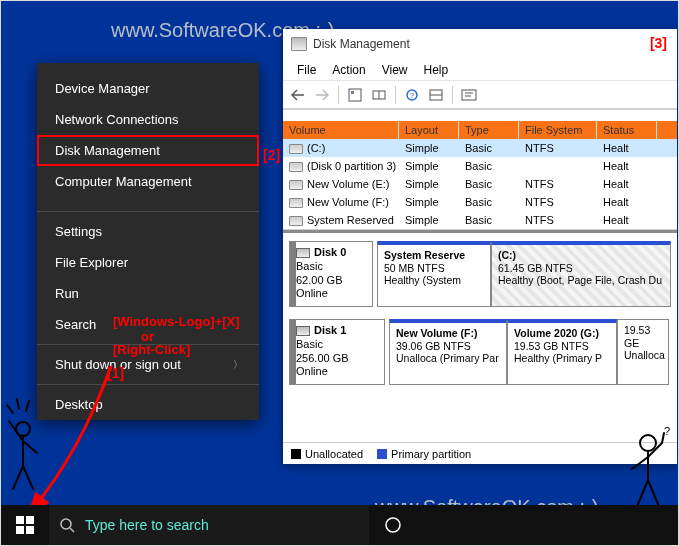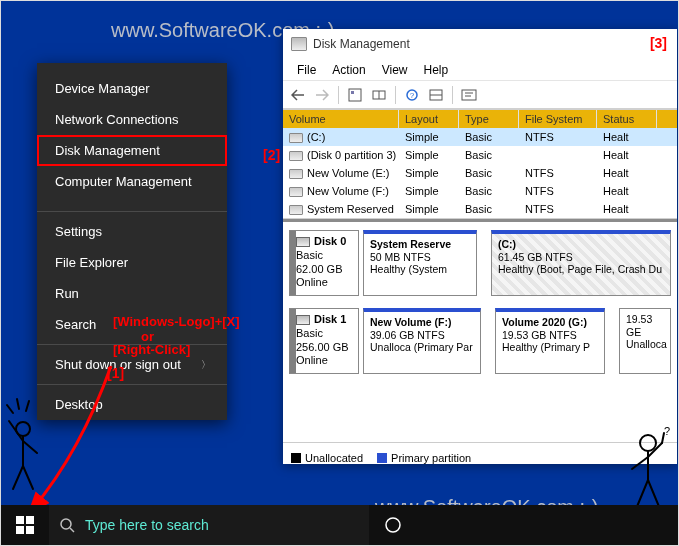--- a/index.html
+++ b/index.html
@@ -66,21 +66,21 @@
     font-size: 12px; color: #555;
   }
   .tb-sep { width:1px; height:18px; background:#ccc; margin:0 3px; }
 
   
   .dm-table {
     border-top: 1px solid #d0d0d0;
     border-bottom: 1px solid #d0d0d0;
     font-size: 11px;
   }
-  .dm-thead { display: flex; background: #eab308; }
+  .dm-thead { display: flex; background: #f97316; margin-top: 11px; }
   .dm-th {
     padding: 3px 6px; border-right: 1px solid #e0e0e0;
     color: #333; white-space: nowrap;
   }
   .dm-tbody { }
   .dm-row { display: flex; height: 18px; align-items: center; }
   .dm-row.sel { background: #cce8ff; }
   .dm-cell { padding: 1px 6px; white-space: nowrap; overflow: hidden; }
   .col-vol { width: 116px; }
   .col-lay { width: 60px; }
@@ -111,45 +111,45 @@
   .dm-disk-info::before {
     content: ""; position: absolute; left: 0; top: 0; bottom: 0; width: 6px;
     background: #808080;
   }
   .dm-disk-info b { font-weight: 600; }
   .dm-disk-info .disk-icon {
     display: inline-block; width: 14px; height: 10px;
     border: 1px solid #666; background: linear-gradient(#bbb,#eee);
     margin-right: 4px; vertical-align: middle;
   }
-  .dm-parts { flex: 1; display: flex; gap: 14px; margin-left: 4px; }
+  .dm-parts { flex: 1; display: flex; gap: 0; margin-left: 4px; }
   .part {
     border: 1px solid #888; background: #fff;
     font-size: 10.5px; line-height: 1.2; padding: 4px 6px 3px 6px;
     position: relative; overflow: hidden;
   }
   .part.primary { border-top: 4px solid #2a4fd0; }
   .part.hatched {
     background: repeating-linear-gradient(45deg,#f5f5f5 0,#f5f5f5 4px,#e6e6e6 4px,#e6e6e6 8px);
   }
 
   
   .dm-legend {
     height: 22px; border-top: 1px solid #ccc;
-    display: flex; align-items: flex-end; gap: 14px;
+    display: flex; align-items: center; gap: 14px;
     padding: 0 8px; font-size: 11px;
   }
   .leg { display: flex; align-items: center; gap: 4px; }
   .leg-sq { width: 10px; height: 10px; }
 
   
   .winx {
     position: absolute;
     left: 36px; top: 62px;
-    width: 190px;
+    width: 222px;
     background: #2b2b2b; color: #fff;
     font-size: 13px;
     box-shadow: 0 4px 16px rgba(0,0,0,0.6);
     overflow: hidden;
   }
   .winx .sep { height: 1px; background: #4a4a4a; margin: 4px 0; }
   .wx-item {
     padding: 8px 16px 8px 18px; cursor: default;
     display: flex; justify-content: space-between; align-items: center;
   }

